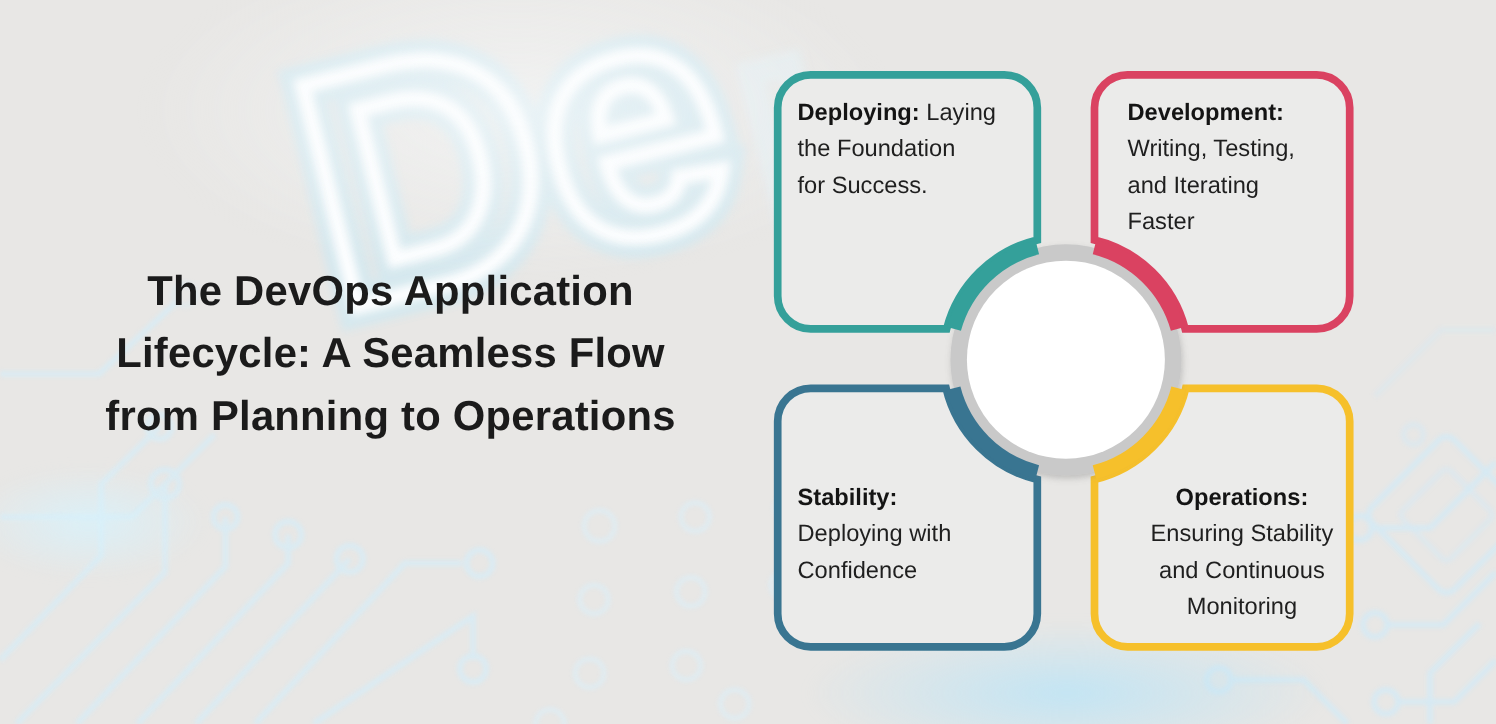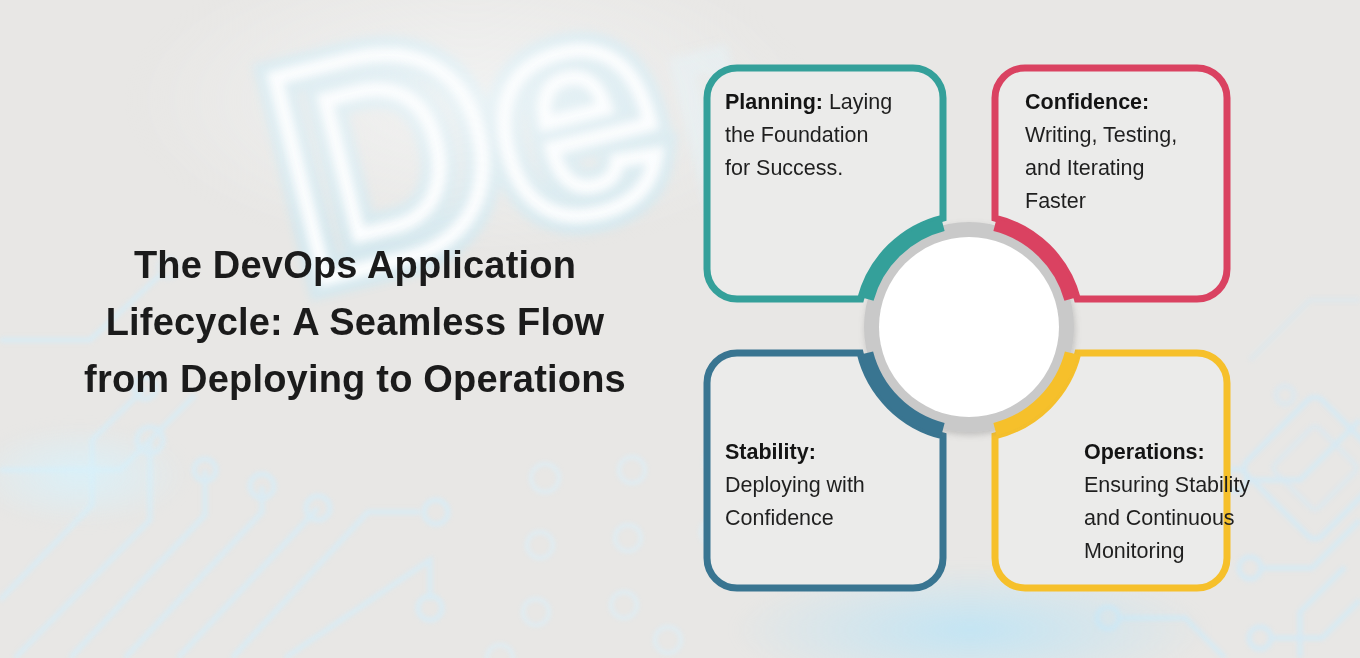--- a/index.html
+++ b/index.html
@@ -30,21 +30,21 @@
     text-align:center;white-space:pre-line;letter-spacing:0.2px;
   }
   .card-text{
     position:absolute;z-index:3;white-space:pre-line;
     font-size:21.5px;line-height:33px;color:#1f1f1f;width:212px;
   }
   .card-text strong{font-weight:700;color:#141414;}
   .ct-planning{left:725px;top:86px;}
   .ct-development{left:1025px;top:86px;}
   .ct-delivery{left:725px;top:436px;}
-  .ct-operations{left:1084px;top:436px;}
+  .ct-operations{left:1023px;top:436px;text-align:center;}
 </style>
 </head>
 <body>
 
 <svg class="bg-svg" viewBox="0 0 1360 658" xmlns="http://www.w3.org/2000/svg">
   <defs>
     <filter id="soft4" x="-20%" y="-20%" width="140%" height="140%">
         <feGaussianBlur stdDeviation="4"></feGaussianBlur>
       </filter>
     <filter id="soft2" x="-20%" y="-20%" width="140%" height="140%">
@@ -129,27 +129,27 @@
   <path class="quadrant-arc" d="M867.3 299 A105.5 105.5 0 0 1 943 224.8" stroke="#34a09a"></path>
   <path class="quadrant-arc" d="M995 224.8 A105.5 105.5 0 0 1 1070.7 299" stroke="#da4261"></path>
   <path class="quadrant-arc" d="M943 429.2 A105.5 105.5 0 0 1 866.8 353" stroke="#397591"></path>
   <path class="quadrant-arc" d="M1071.2 353 A105.5 105.5 0 0 1 995 429.2" stroke="#f6c02b"></path>
 
   <circle cx="969" cy="327" r="90" fill="#ffffff"></circle>
 </svg>
 
 <div class="main-title">The DevOps Application
 Lifecycle: A Seamless Flow
-from Deploying to Operations</div>
+from Planning to Operations</div>
 
-<div class="card-text ct-planning"><strong>Planning:</strong><span> Laying
+<div class="card-text ct-planning"><strong>Deploying:</strong><span> Laying
 the Foundation
 for Success.</span></div>
 
-<div class="card-text ct-development"><strong>Confidence:</strong><span>
+<div class="card-text ct-development"><strong>Development:</strong><span>
 Writing, Testing,
 and Iterating
 Faster</span></div>
 
 <div class="card-text ct-delivery"><strong>Stability:</strong><span>
 Deploying with
 Confidence</span></div>
 
 <div class="card-text ct-operations"><strong>Operations:</strong><span>
 Ensuring Stability

